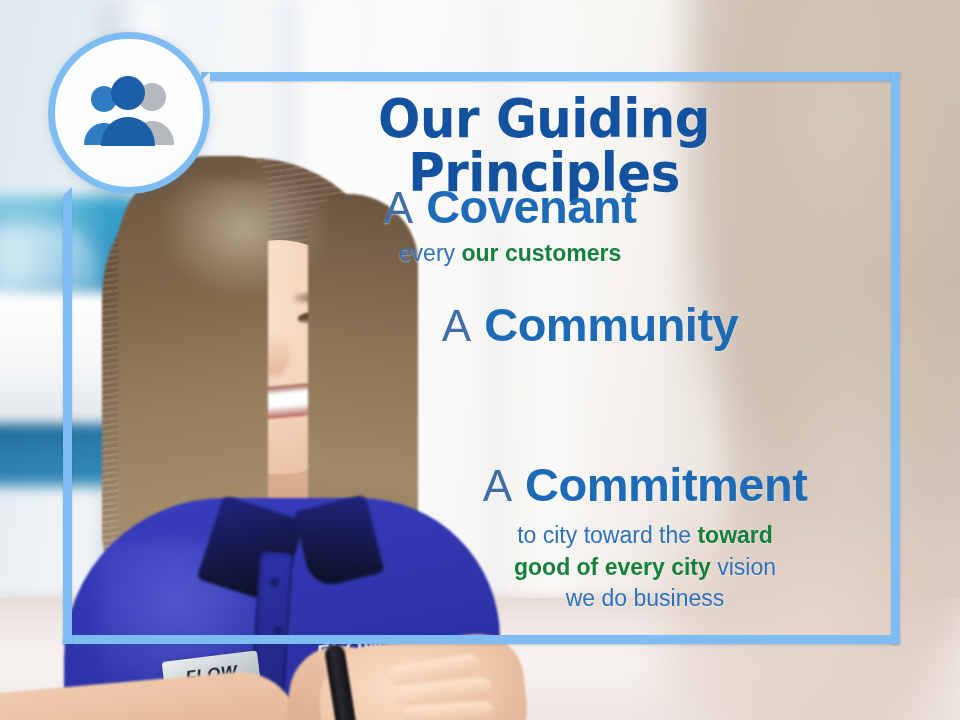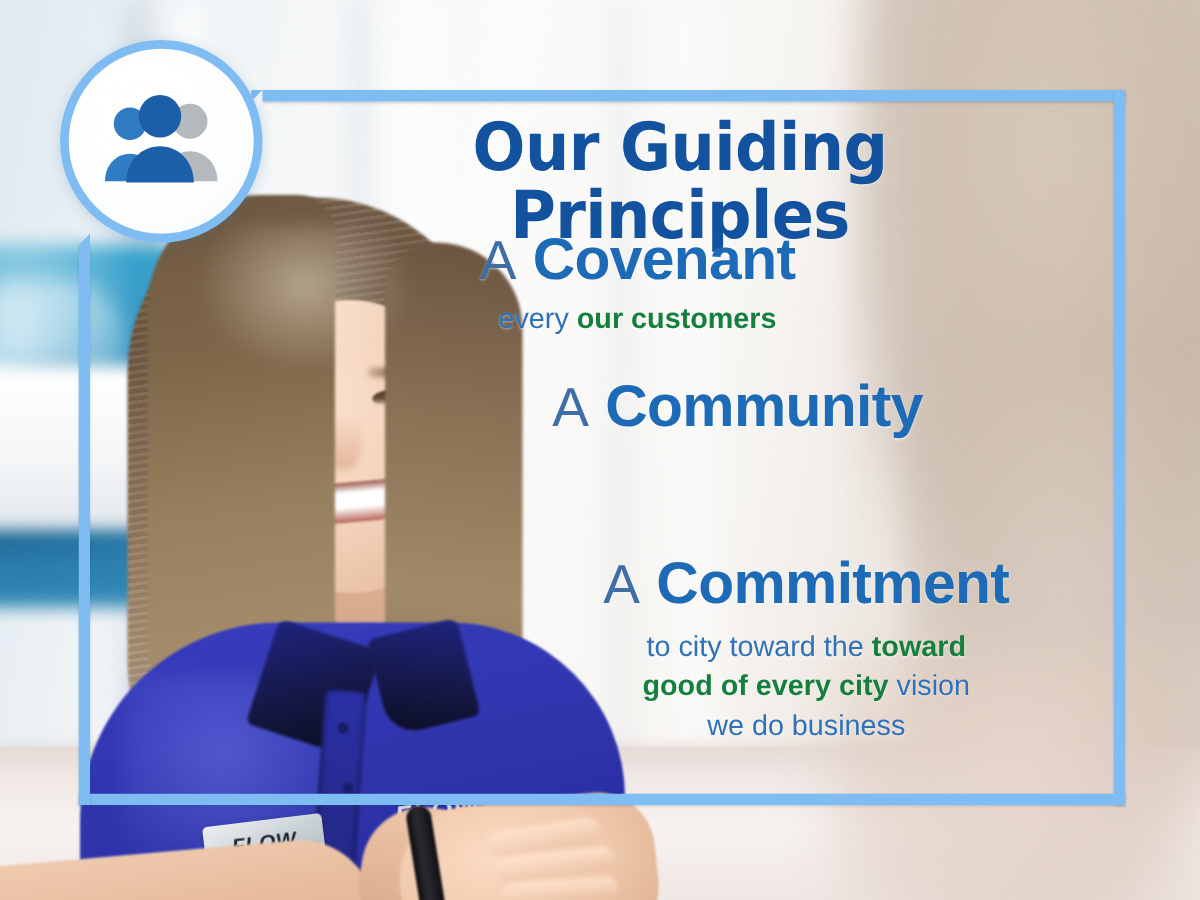--- a/index.html
+++ b/index.html
@@ -399,21 +399,21 @@
     font-size: 23px;
     line-height: 1.33;
     color: #2f72ba;
     text-shadow: 0 1px 2px rgba(255,255,255,.5);
   }
   .p-sub b { font-weight: 700; color: #15803d; }
 
   
   #principle-covenant   { left: 300px; top: 182px;  width: 420px; }
   #principle-community  { left: 360px; top: 300px;  width: 460px; }
-  #principle-commitment { left: 410px; top: 441px;  width: 470px; }
+  #principle-commitment { left: 410px; top: 460px;  width: 470px; }
 
   #principle-commitment .p-sub { margin-top: 10px; line-height: 1.38; }
   #principle-community  .p-sub { margin-top: 10px; line-height: 1.32; }
 </style>
 </head>
 <body>
 
 <div id="stage">
 
   <div class="photo">

